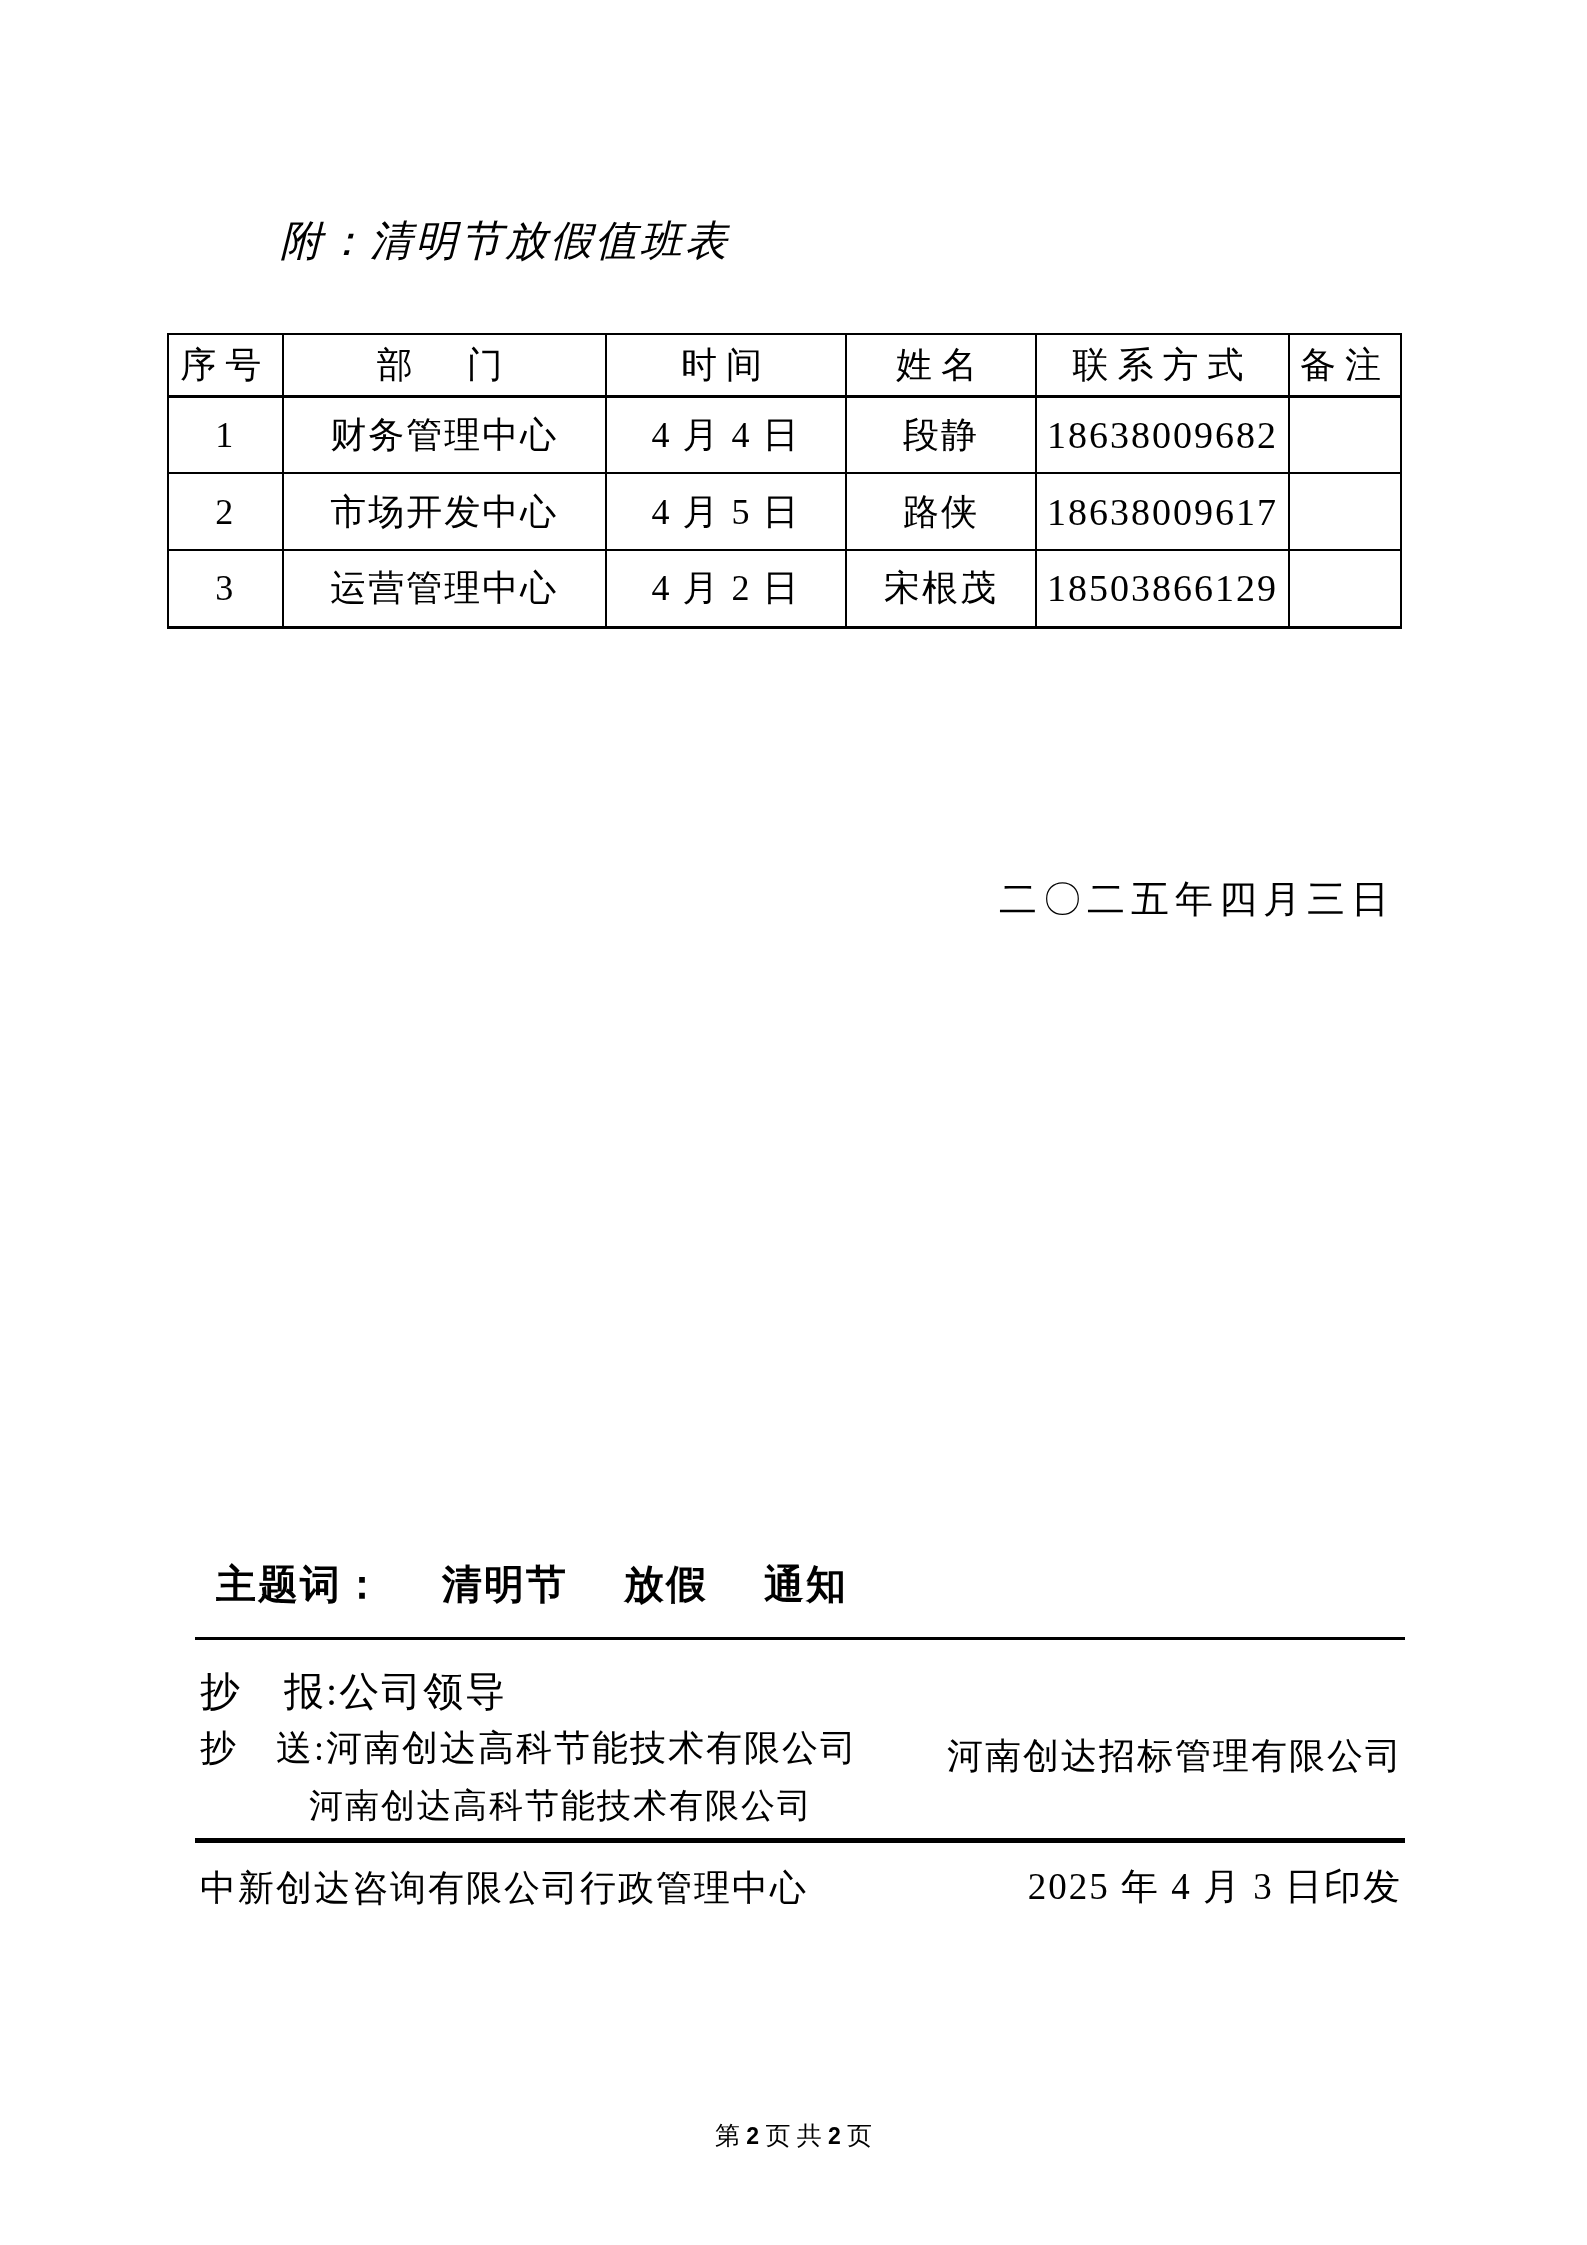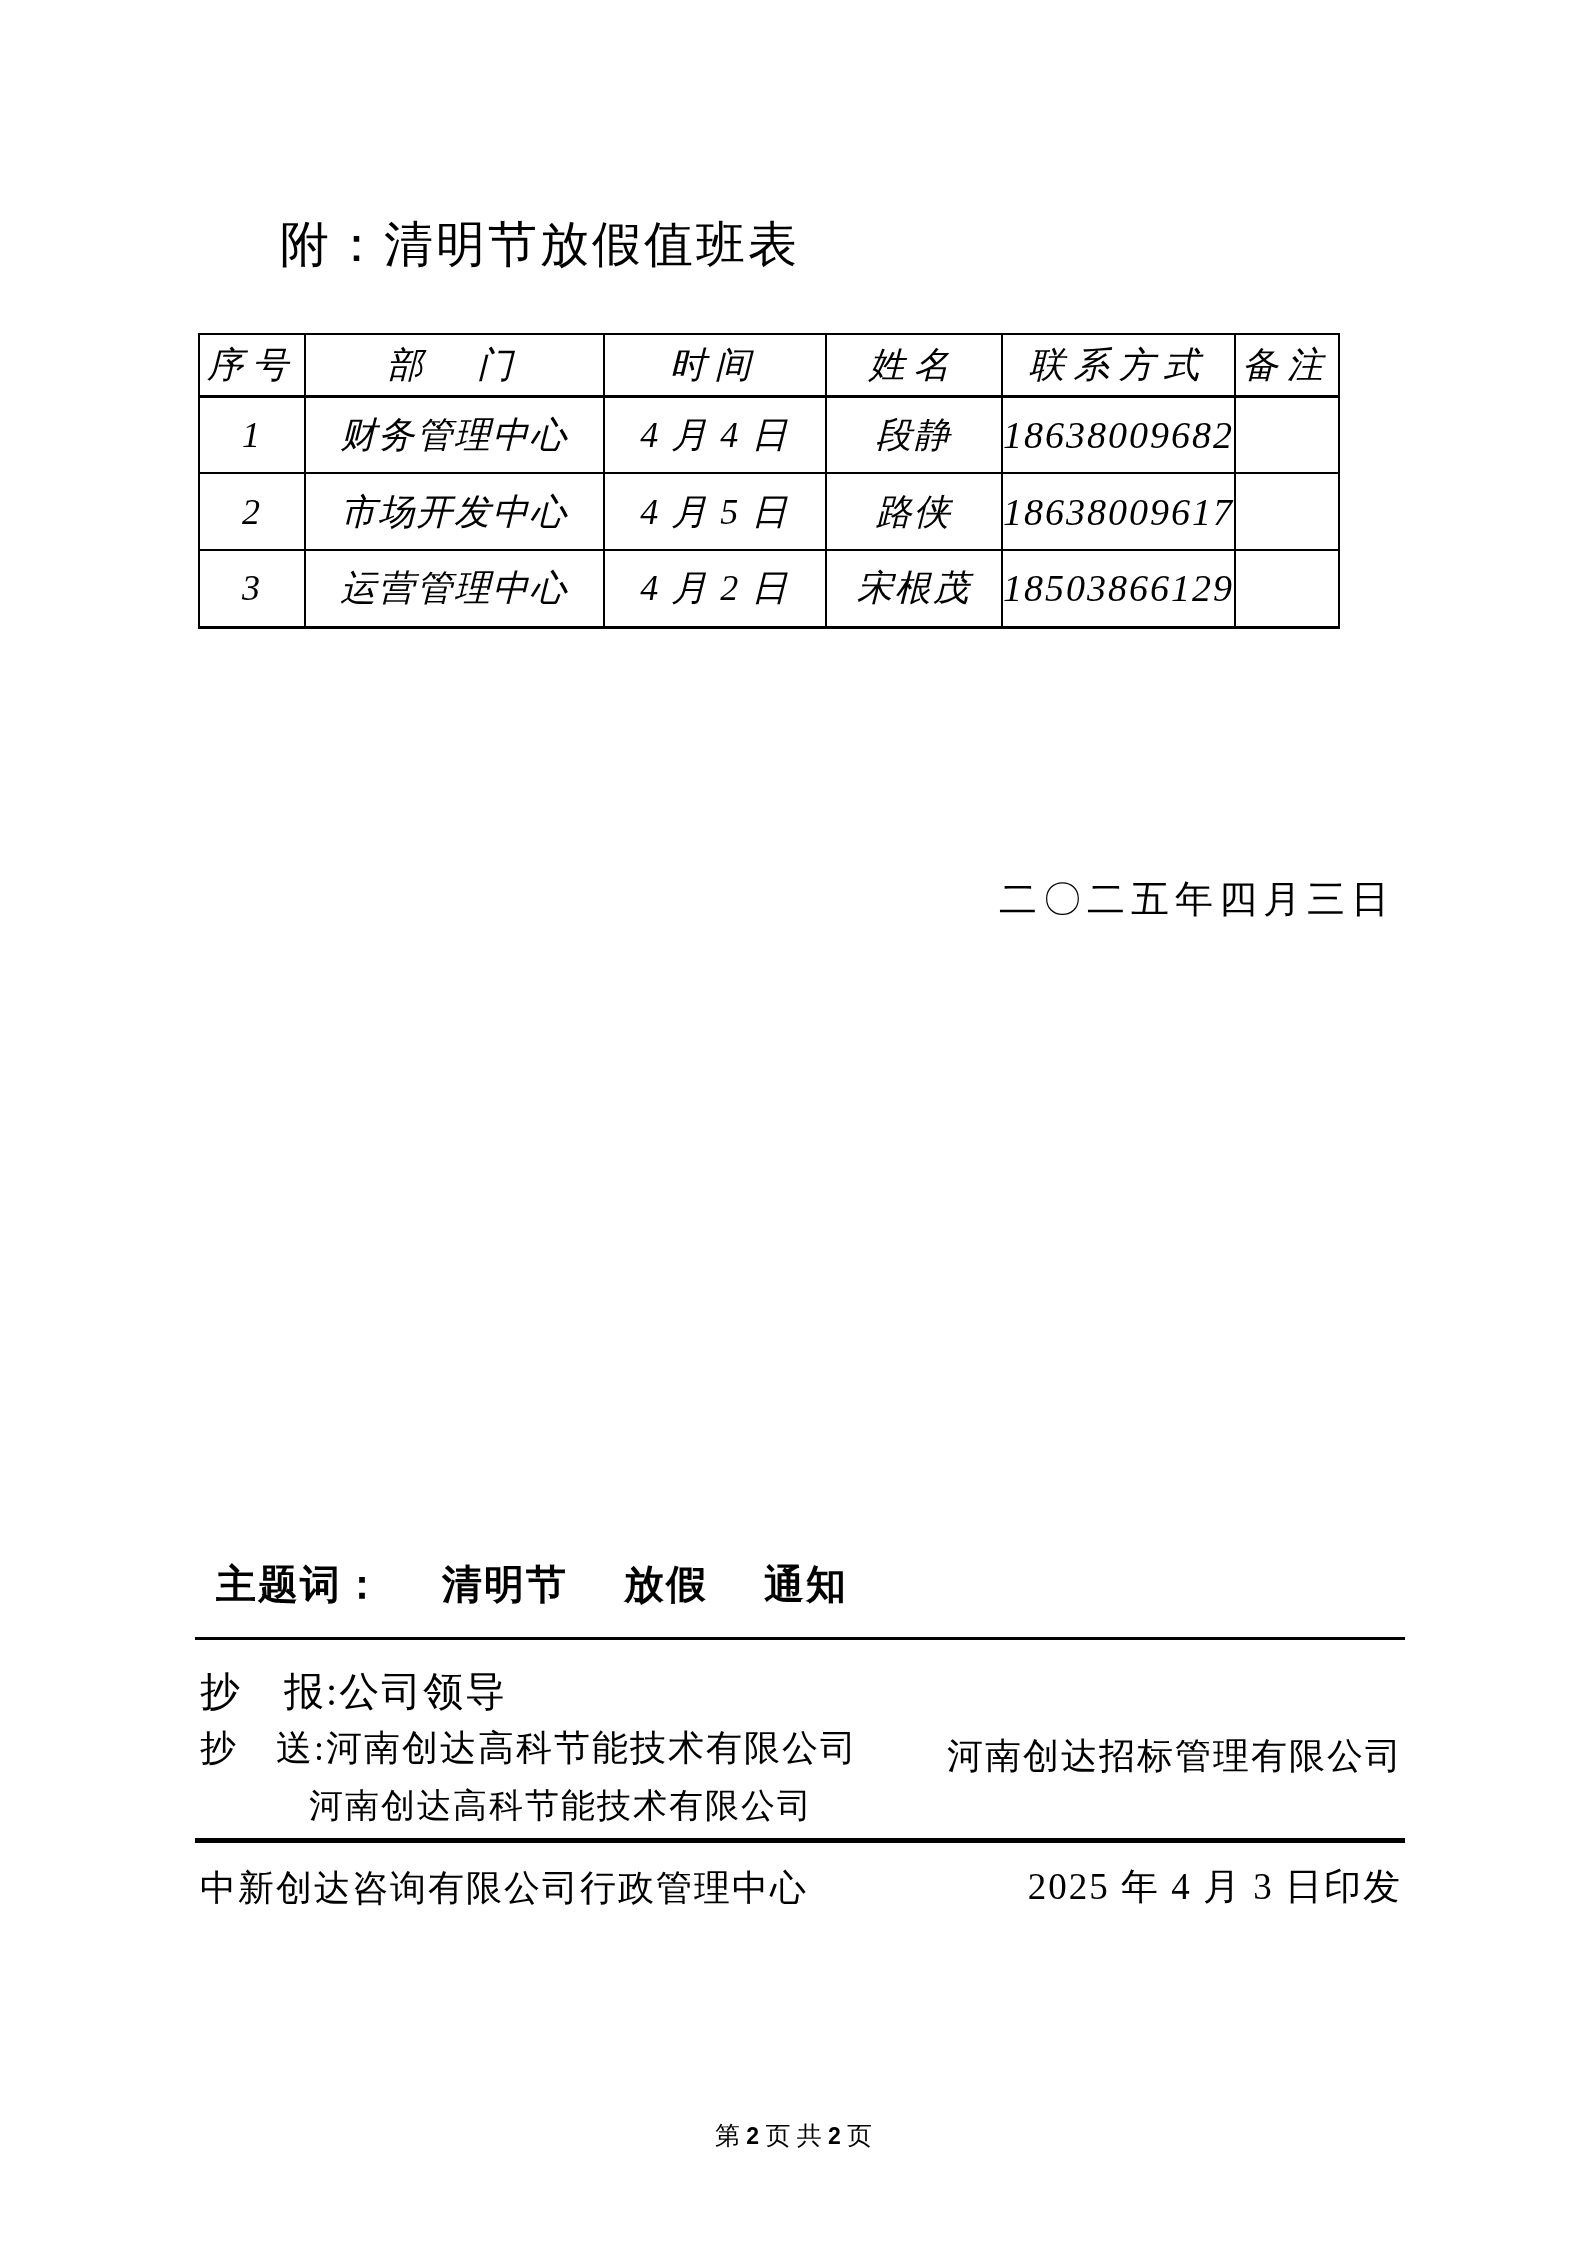--- a/index.html
+++ b/index.html
@@ -14,29 +14,29 @@
     background: #ffffff;
     font-family: "Liberation Serif", "DejaVu Serif", serif;
     color: #000000;
     overflow: hidden;
   }
   .abs { position: absolute; line-height: 1; white-space: nowrap; }
 
   
   .attachment-title {
     left: 280px; top: 220px;
-    font-size: 49px;
+    font-size: 42px;
     letter-spacing: 3px;
+    font-style: italic;
   }
 
   
   .duty-table-wrap {
-    left: 198px; top: 333px;
-    width: 1142px;
-    font-style: italic;
+    left: 167px; top: 333px;
+    width: 1235px;
   }
   table.duty {
     width: 100%;
     border-collapse: collapse;
     table-layout: fixed;
     font-size: 36px;
   }
   table.duty th, table.duty td {
     border: 2px solid #000;
     text-align: center;

